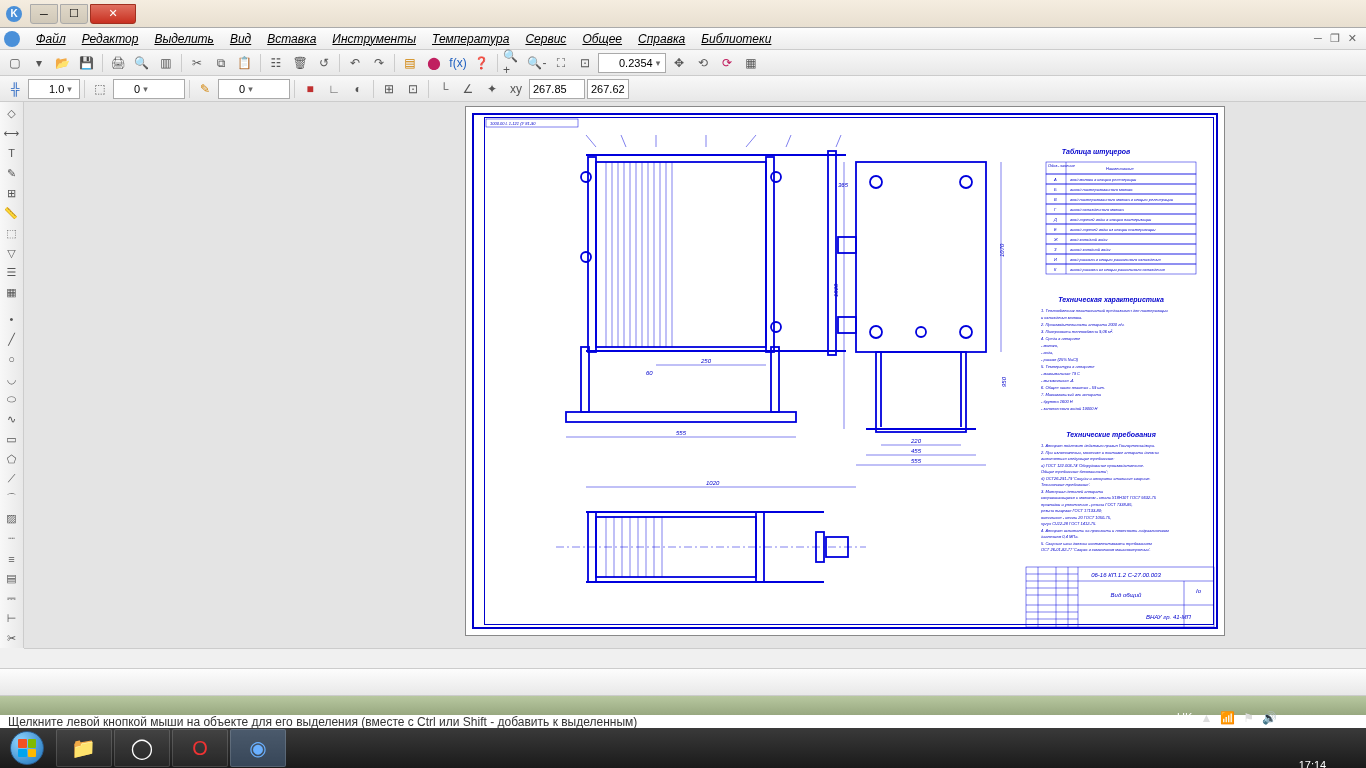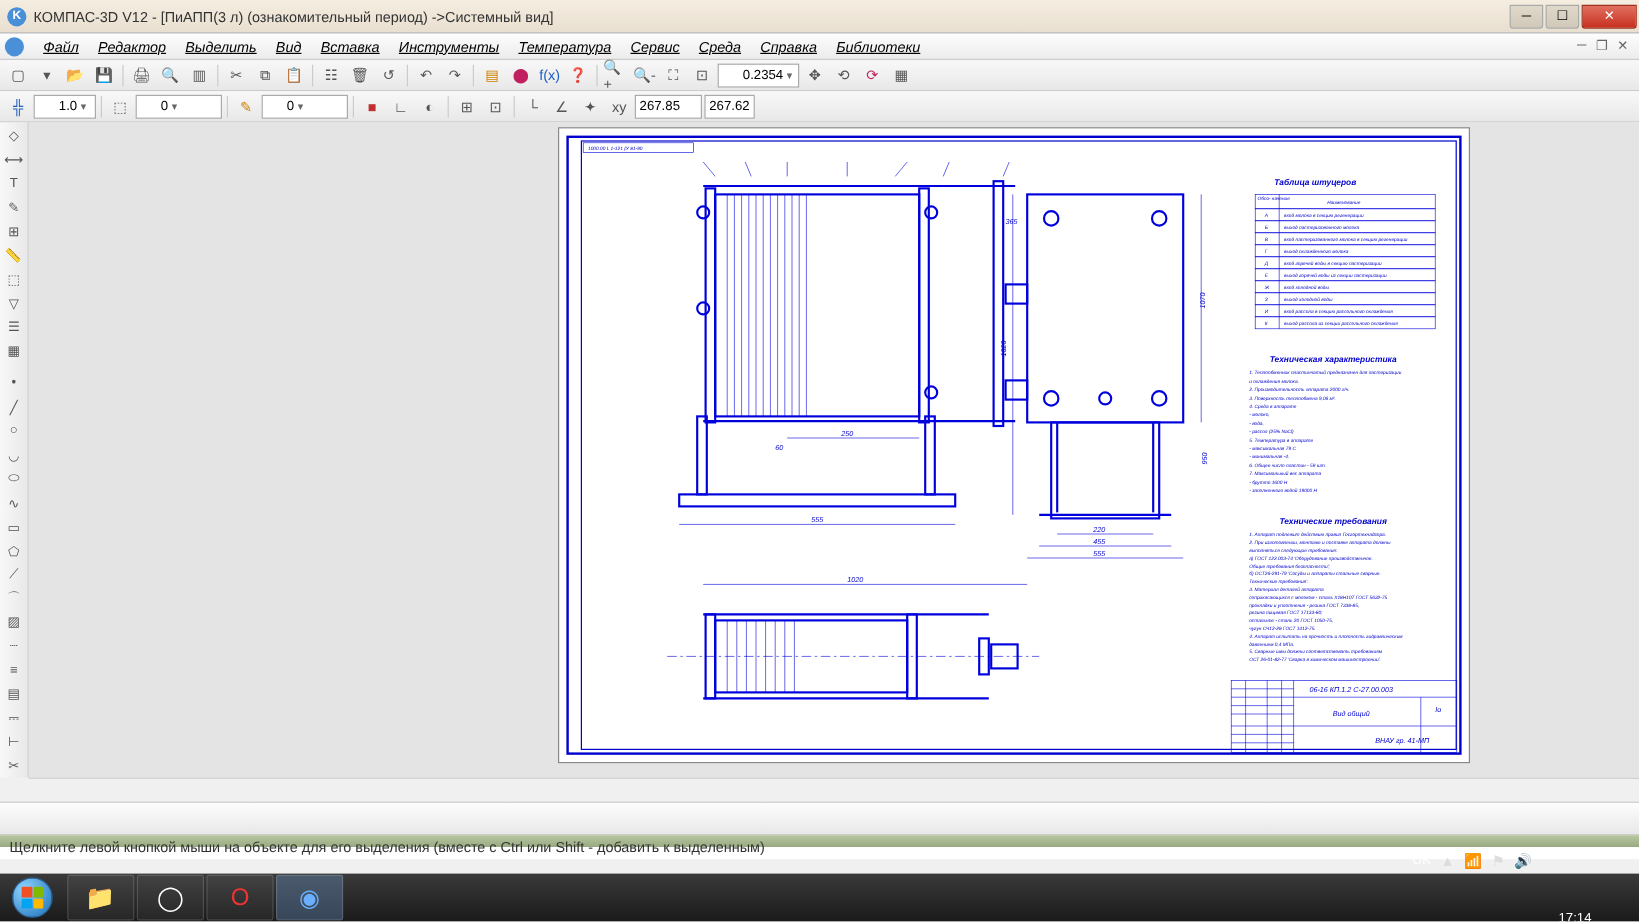--- a/index.html
+++ b/index.html
@@ -46,57 +46,56 @@
 .bl { stroke: #0000dd; fill: none; }
 .thin { stroke-width: 0.5; }
 .thick { stroke-width: 1.8; }
 .txt { fill: #0000cc; font-size: 6px; font-family: Arial; font-style: italic; }
 .txt-sm { fill: #0000cc; font-size: 4px; font-family: Arial; font-style: italic; }
 .txt-t { fill: #0000cc; font-size: 7px; font-family: Arial; font-style: italic; font-weight: bold; }
 
 
 .statusarea { position: absolute; left: 0; bottom: 40px; right: 0; height: 60px; background: #f0f0f0; }
 .status1 { height: 28px; background: linear-gradient(#fdfdfd,#e8e8e8); border-top: 1px solid #ccc; border-bottom: 1px solid #ccc; }
-.status2 { height: 20px; padding: 3px 8px; font-size: 12px; color: #333; background: linear-gradient(#b8c8a0, #98a880 50%, #fff 50%); }
+.status2 { height: 20px; padding: 19px 8px; font-size: 12px; color: #333; background: linear-gradient(#b8c8a0, #98a880 50%, #fff 50%); }
 
 
 .taskbar { position: absolute; bottom: 0; left: 0; right: 0; height: 40px; background: linear-gradient(#3a3a3a, #1a1a1a); display: flex; align-items: center; }
 .startbtn { width: 54px; height: 40px; display: flex; align-items: center; justify-content: center; }
 .orb { width: 34px; height: 34px; border-radius: 50%; background: radial-gradient(circle at 30% 30%, #8fd4ff, #1a6fb8); border: 1px solid #2a5a8a; display: grid; grid-template: 1fr 1fr / 1fr 1fr; gap: 1px; padding: 7px; }
 .orb div { border-radius: 1px; }
 .orb div:nth-child(1){background:#f25022;} .orb div:nth-child(2){background:#7fba00;} .orb div:nth-child(3){background:#00a4ef;} .orb div:nth-child(4){background:#ffb900;}
 .taskitem { width: 56px; height: 38px; border: 1px solid rgba(255,255,255,0.15); margin-left: 2px; display: flex; align-items: center; justify-content: center; font-size: 20px; border-radius: 2px; background: rgba(255,255,255,0.05); }
 .tray { margin-left: auto; display: flex; align-items: flex-start; color: #fff; font-size: 11px; gap: 8px; padding-right: 26px; }
 .tray .clock { text-align: center; line-height: 1.2; margin-top: 48px; }
 .tray .ic { font-size: 12px; color: #ddd; }
 </style>
 </head>
 <body>
 
 <div class="titlebar">
   <div class="appicon">K</div>
-  <div class="title">КОМПАС-3D V12 - [ПиАПП(3 л) (ознакомительный период) -&gt;Системный вид]</div>
   <div class="winbtns">
     <div class="winbtn min">─</div>
     <div class="winbtn max">☐</div>
     <div class="winbtn close">✕</div>
   </div>
 </div>
 
 <div class="menubar">
   <div class="logo"></div>
   <div class="menuitem"><u>Файл</u></div>
   <div class="menuitem"><u>Редактор</u></div>
   <div class="menuitem"><u>Выделить</u></div>
   <div class="menuitem"><u>Вид</u></div>
   <div class="menuitem"><u>Вставка</u></div>
   <div class="menuitem"><u>Инструменты</u></div>
   <div class="menuitem"><u>Температура</u></div>
   <div class="menuitem"><u>Сервис</u></div>
-  <div class="menuitem"><u>Среда</u></div>
+  <div class="menuitem"><u>Общее</u></div>
   <div class="menuitem"><u>Справка</u></div>
   <div class="menuitem"><u>Библиотеки</u></div>
   <div class="right">
     <span>─</span>
     <span>❐</span>
     <span>✕</span>
   </div>
 </div>
 
 <div class="toolbar">

